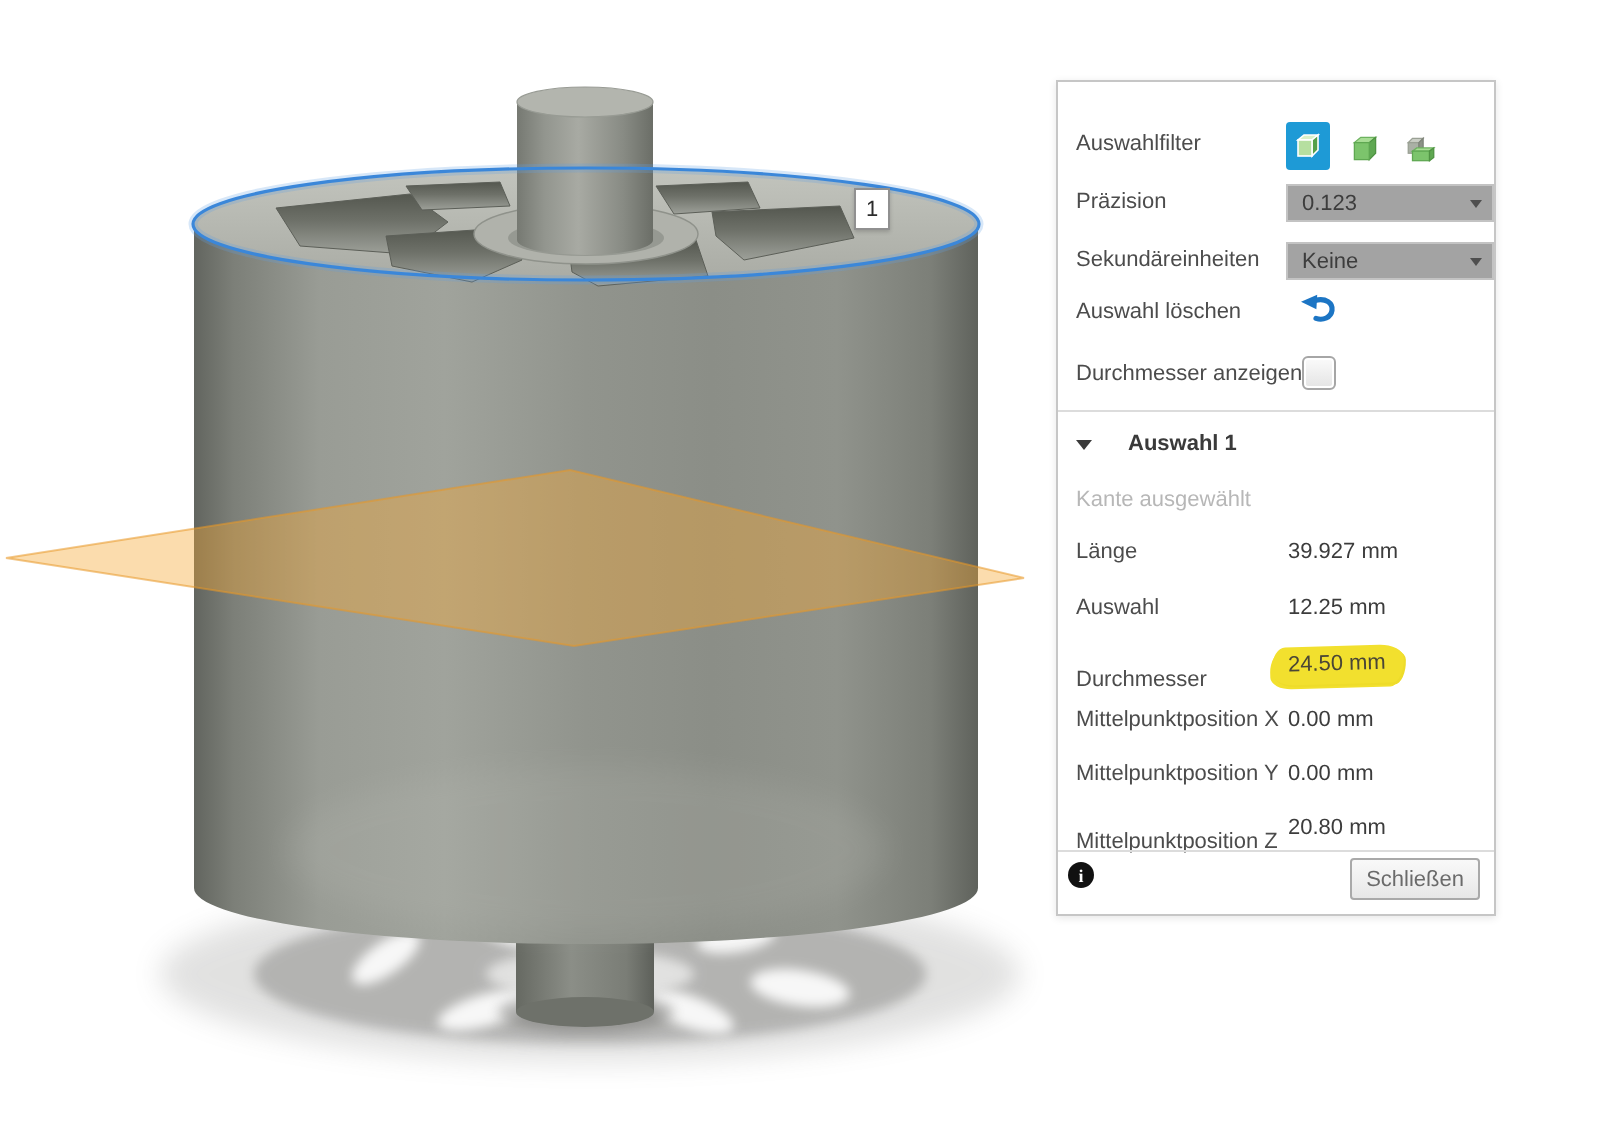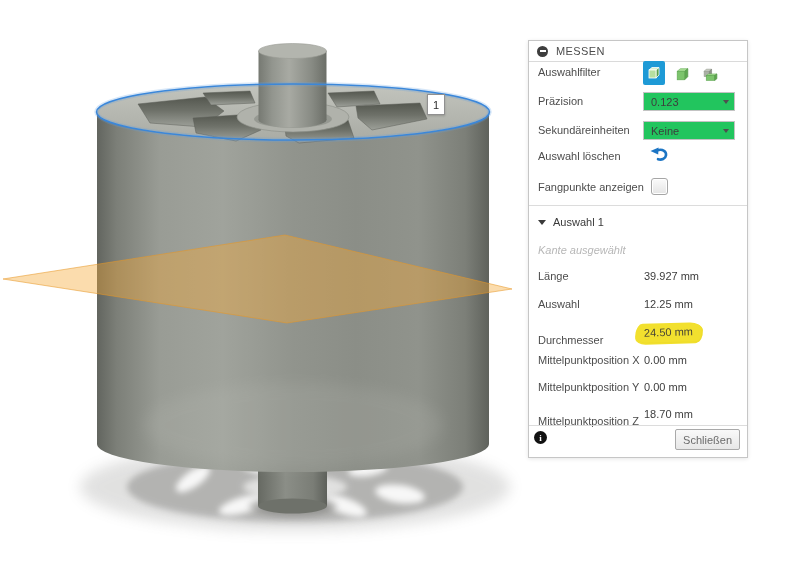--- a/index.html
+++ b/index.html
@@ -17,41 +17,41 @@
     border:1px solid #c6c6c6;box-shadow:0 1px 4px rgba(0,0,0,.10);box-sizing:border-box;
     font-size:11px;color:#4b4b4b;}
   .p-header{position:absolute;left:0;top:0;right:0;height:20px;border-bottom:1px solid #dadada;
     display:flex;align-items:center;padding:0 8px;gap:8px;}
   .collapse-dot{width:11px;height:11px;border-radius:50%;background:#3e3e3e;position:relative;flex:0 0 auto;}
   .collapse-dot::after{content:"";position:absolute;left:2.5px;top:4.8px;width:6px;height:1.6px;background:#fff;}
   .p-title{color:#4c4c4c;letter-spacing:.4px;font-size:11px;}
 
   .plabel{position:absolute;left:9px;white-space:nowrap;color:#4c4c4c;text-align:center;}
   .pvalue{position:absolute;left:115px;white-space:nowrap;color:#3c3c3c;}
-  .gray{color:#b7b7b7;font-style:italic;}
+  .gray{color:#b7b7b7;}
   .sep{position:absolute;left:0;right:0;height:1px;background:#dcdcdc;}
 
   
   .filter-icons{position:absolute;left:114px;top:20px;display:flex;align-items:flex-end;gap:7px;}
   .ficon{width:22px;height:24px;border-radius:2px;display:flex;align-items:center;justify-content:center;}
   .ficon.active{background:#1e9ad6;}
   .ficon.plain{height:21px;width:21px;}
 
   
-  .select{position:absolute;left:114px;width:92px;height:19px;border:1px solid #c3c3c3;background:#22c55e;
+  .select{position:absolute;left:114px;width:104px;height:19px;border:1px solid #c3c3c3;background:#a3a3a3;
     display:flex;align-items:center;padding:0 5px 0 7px;box-sizing:border-box;}
   .select .val{flex:1;font-size:11px;color:#3d3d3d;}
   .caret{width:0;height:0;border-left:3.5px solid transparent;border-right:3.5px solid transparent;
     border-top:4px solid #4f4f4f;flex:0 0 auto;}
 
   .undo-btn{position:absolute;left:121px;width:20px;height:16px;cursor:pointer;}
   .checkbox{position:absolute;left:122px;width:15px;height:15px;border:1px solid #a6a6a6;border-radius:3px;
     background:linear-gradient(#fbfbfb,#e4e4e4);box-shadow:inset 0 0 0 1px #fff;}
 
-  .sel-header{position:absolute;left:9px;display:flex;align-items:center;gap:7px;font-weight:normal;color:#3a3a3a;}
+  .sel-header{position:absolute;left:9px;display:flex;align-items:center;gap:18px;font-weight:bold;color:#3a3a3a;}
   .tri-down{width:0;height:0;border-left:4.5px solid transparent;border-right:4.5px solid transparent;
     border-top:5.5px solid #3a3a3a;}
 
   .hl{display:inline-block;background:#f2e02e;color:#4a4636;padding:3px 9px 4px 8px;margin:-3px -9px -4px -8px;
     border-radius:9px 16px 8px 14px / 14px 9px 16px 8px;transform:rotate(-1.6deg);
     box-shadow:1px 1px 0 #eedc2a, -1px 2px 0 #f2e02e;}
 
   
   .info-dot{position:absolute;left:5px;top:390px;width:13px;height:13px;border-radius:50%;background:#111;
     color:#fff;font-size:9px;font-weight:bold;display:flex;align-items:center;justify-content:center;
@@ -159,24 +159,20 @@
       <ellipse cx="293" cy="112" rx="196.5" ry="28" fill="none" stroke="#3b87d9" stroke-width="1.6"></ellipse>
     </g>
 
     <polygon points="285,235 512,289 287,323 3,279" fill="rgba(244,168,50,0.40)" stroke="rgba(231,152,38,0.55)" stroke-width="1"></polygon>
   </svg>
 
   <div class="edge-badge">1</div>
 
   <div class="panel">
 
-    <div class="p-header">
-      <span class="collapse-dot"></span>
-      <span class="p-title">MESSEN</span>
-    </div>
 
     <div class="plabel" style="top:25px">Auswahlfilter</div>
     <div class="filter-icons">
       <span class="ficon active">
         <svg width="16" height="16" viewBox="0 0 16 16">
           <polygon points="3,5 10,5 13,2.5 6,2.5" fill="#d9f0c8" stroke="#fff" stroke-width="0.8"></polygon>
           <polygon points="10,5 13,2.5 13,10 10,13" fill="#55a04a" stroke="#fff" stroke-width="0.8"></polygon>
           <rect x="3" y="5" width="7" height="8" fill="#b6dfa0" stroke="#fff" stroke-width="0.8"></rect>
         </svg>
       </span>
@@ -212,21 +208,21 @@
     </div>
 
     <div class="plabel" style="top:109px">Auswahl löschen</div>
     <div class="undo-btn" style="top:106px">
       <svg width="19" height="16" viewBox="0 0 19 16">
         <path d="M7.5 3.2 C13 1.8, 16.5 4.6, 16 8.2 C15.5 11.8, 11.5 13.4, 8 12.2" fill="none" stroke="#1c75c4" stroke-width="2.6" stroke-linecap="round"></path>
         <polygon points="0.5,3.9 8.6,0.4 8.2,7.6" fill="#1c75c4"></polygon>
       </svg>
     </div>
 
-    <div class="plabel" style="top:140px">Fangpunkte anzeigen</div>
+    <div class="plabel" style="top:140px">Durchmesser anzeigen</div>
     <div class="checkbox" style="top:137px"></div>
 
     <div class="sep" style="top:164px"></div>
 
     <div class="sel-header" style="top:175px">
       <span class="tri-down"></span>
       <span>Auswahl 1</span>
     </div>
     <div class="plabel gray" style="top:203px">Kante ausgewählt</div>
 
@@ -241,20 +237,20 @@
       <span class="hl">24.50 mm</span>
     </div>
 
     <div class="plabel" style="top:313px">Mittelpunktposition X</div>
     <div class="pvalue" style="top:313px">0.00 mm</div>
 
     <div class="plabel" style="top:340px">Mittelpunktposition Y</div>
     <div class="pvalue" style="top:340px">0.00 mm</div>
 
     <div class="plabel" style="top:374px">Mittelpunktposition Z</div>
-    <div class="pvalue" style="top:367px">18.70 mm</div>
+    <div class="pvalue" style="top:367px">20.80 mm</div>
 
     <div class="sep" style="top:384px"></div>
 
     <div class="info-dot">i</div>
     <div class="close-btn">Schließen</div>
   </div>
 </div>
 
 </body></html>

